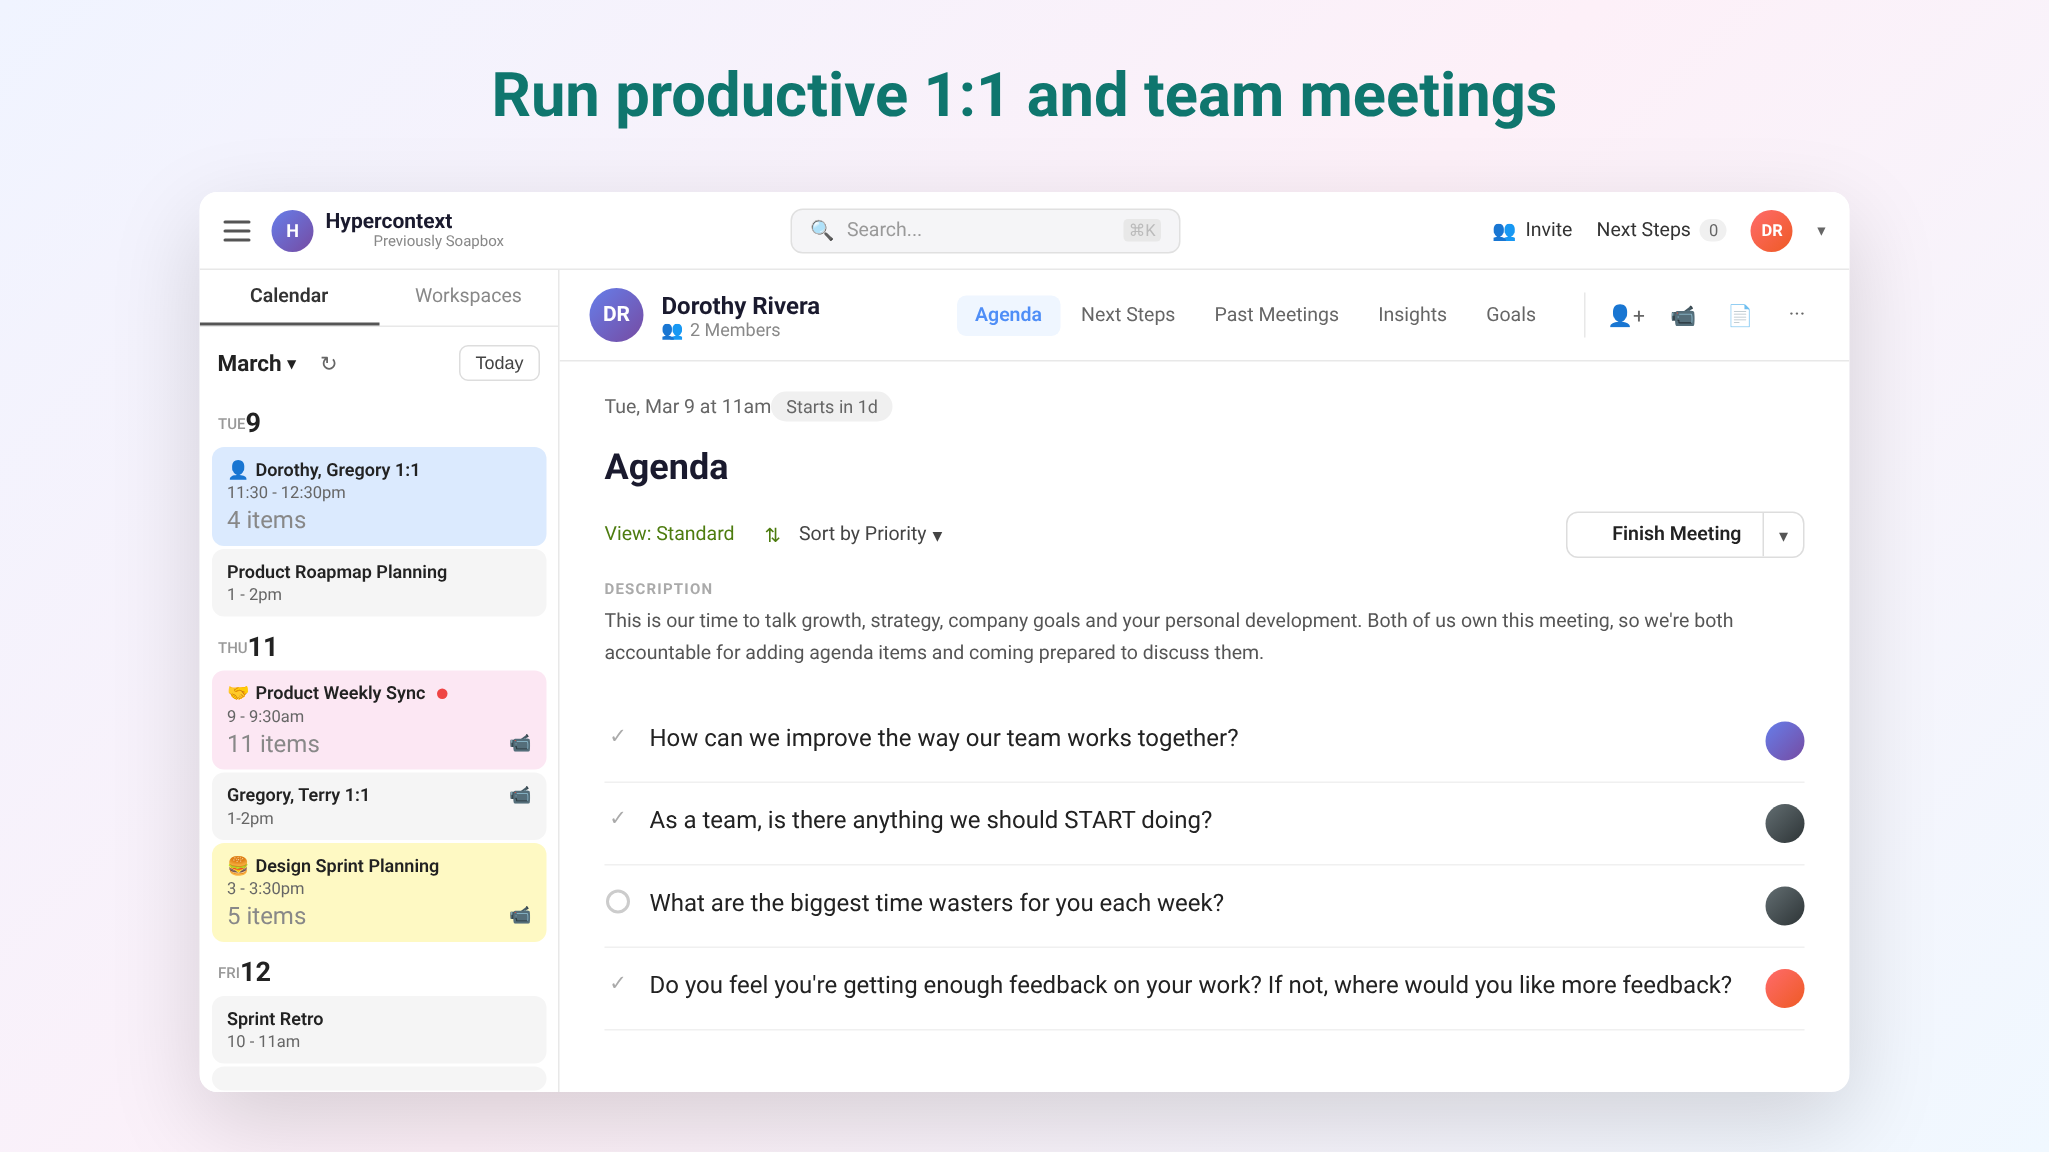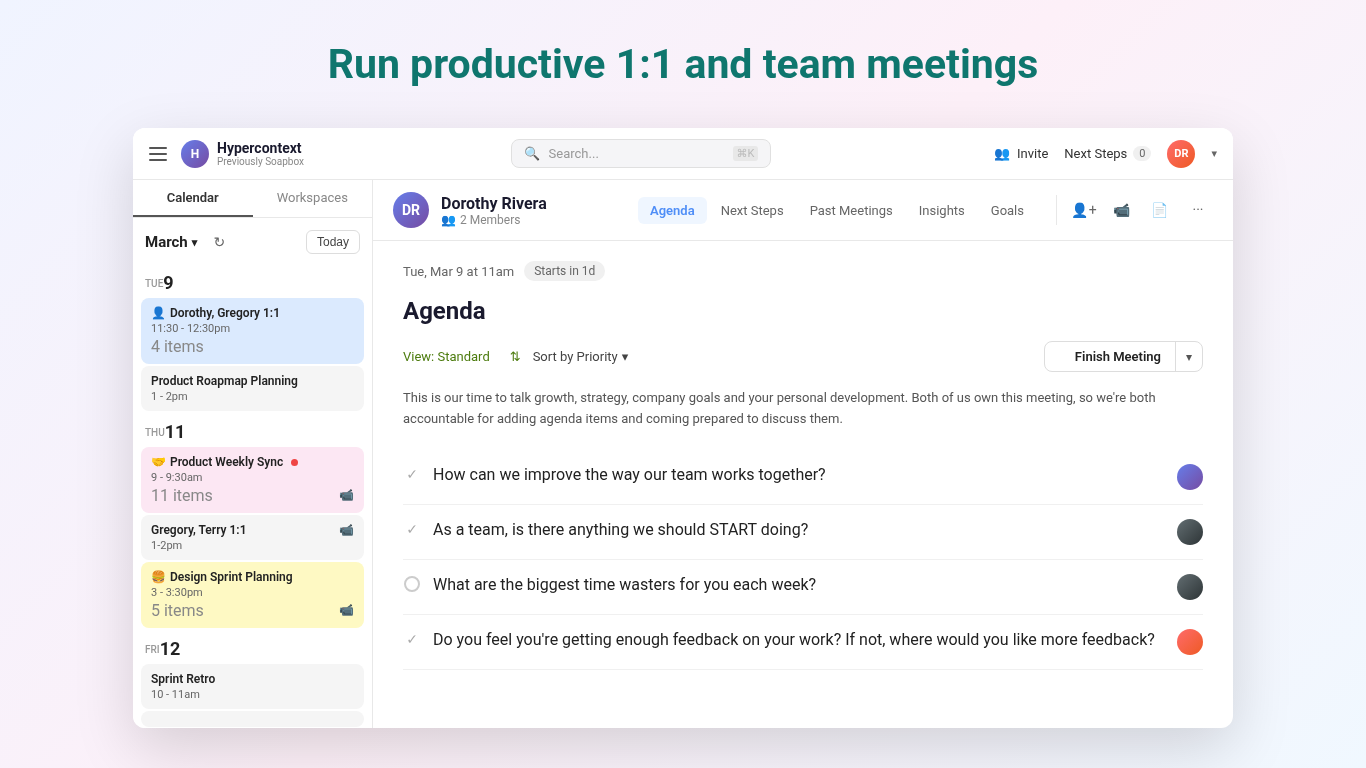--- a/index.html
+++ b/index.html
@@ -77,20 +77,21 @@
       flex-direction: column;
     }
     .logo-name {
       font-size: 14px;
       font-weight: 700;
       color: #1a1a2e;
     }
     .logo-sub {
       font-size: 10px;
       color: #888;
+      margin-left: 32px;
     }
     .search-bar {
       margin: 0 auto;
       display: flex;
       align-items: center;
       background: #f5f5f7;
       border: 1px solid #e0e0e0;
       border-radius: 8px;
       padding: 6px 12px;
       width: 260px;
@@ -392,21 +393,20 @@
     }
     
     .agenda-content {
       flex: 1;
       overflow-y: auto;
       padding: 20px 30px;
     }
     .meeting-date-row {
       display: flex;
       align-items: center;
-      gap: 10px;
       margin-bottom: 16px;
     }
     .meeting-date-text {
       font-size: 13px;
       color: #666;
     }
     .starts-badge {
       background: #f0f0f0;
       border-radius: 10px;
       padding: 3px 10px;
@@ -713,20 +713,21 @@
             <span>Sort by Priority</span>
             <span>▾</span>
           </div>
           <div class="finish-meeting-btn">
             <span class="finish-meeting-main">Finish Meeting</span>
             <span class="finish-meeting-arrow">▾</span>
           </div>
         </div>
 
         <div class="description-section">
+          <div class="description-label">DESCRIPTION</div>
           <div class="description-text">This is our time to talk growth, strategy, company goals and your personal development. Both of us own this meeting, so we're both accountable for adding agenda items and coming prepared to discuss them.</div>
         </div>
 
         <div class="agenda-items">
 
           <div class="agenda-item">
             <div class="check-icon">
               <span class="check-mark">✓</span>
             </div>
             <div class="agenda-item-text">How can we improve the way our team works together?</div>

